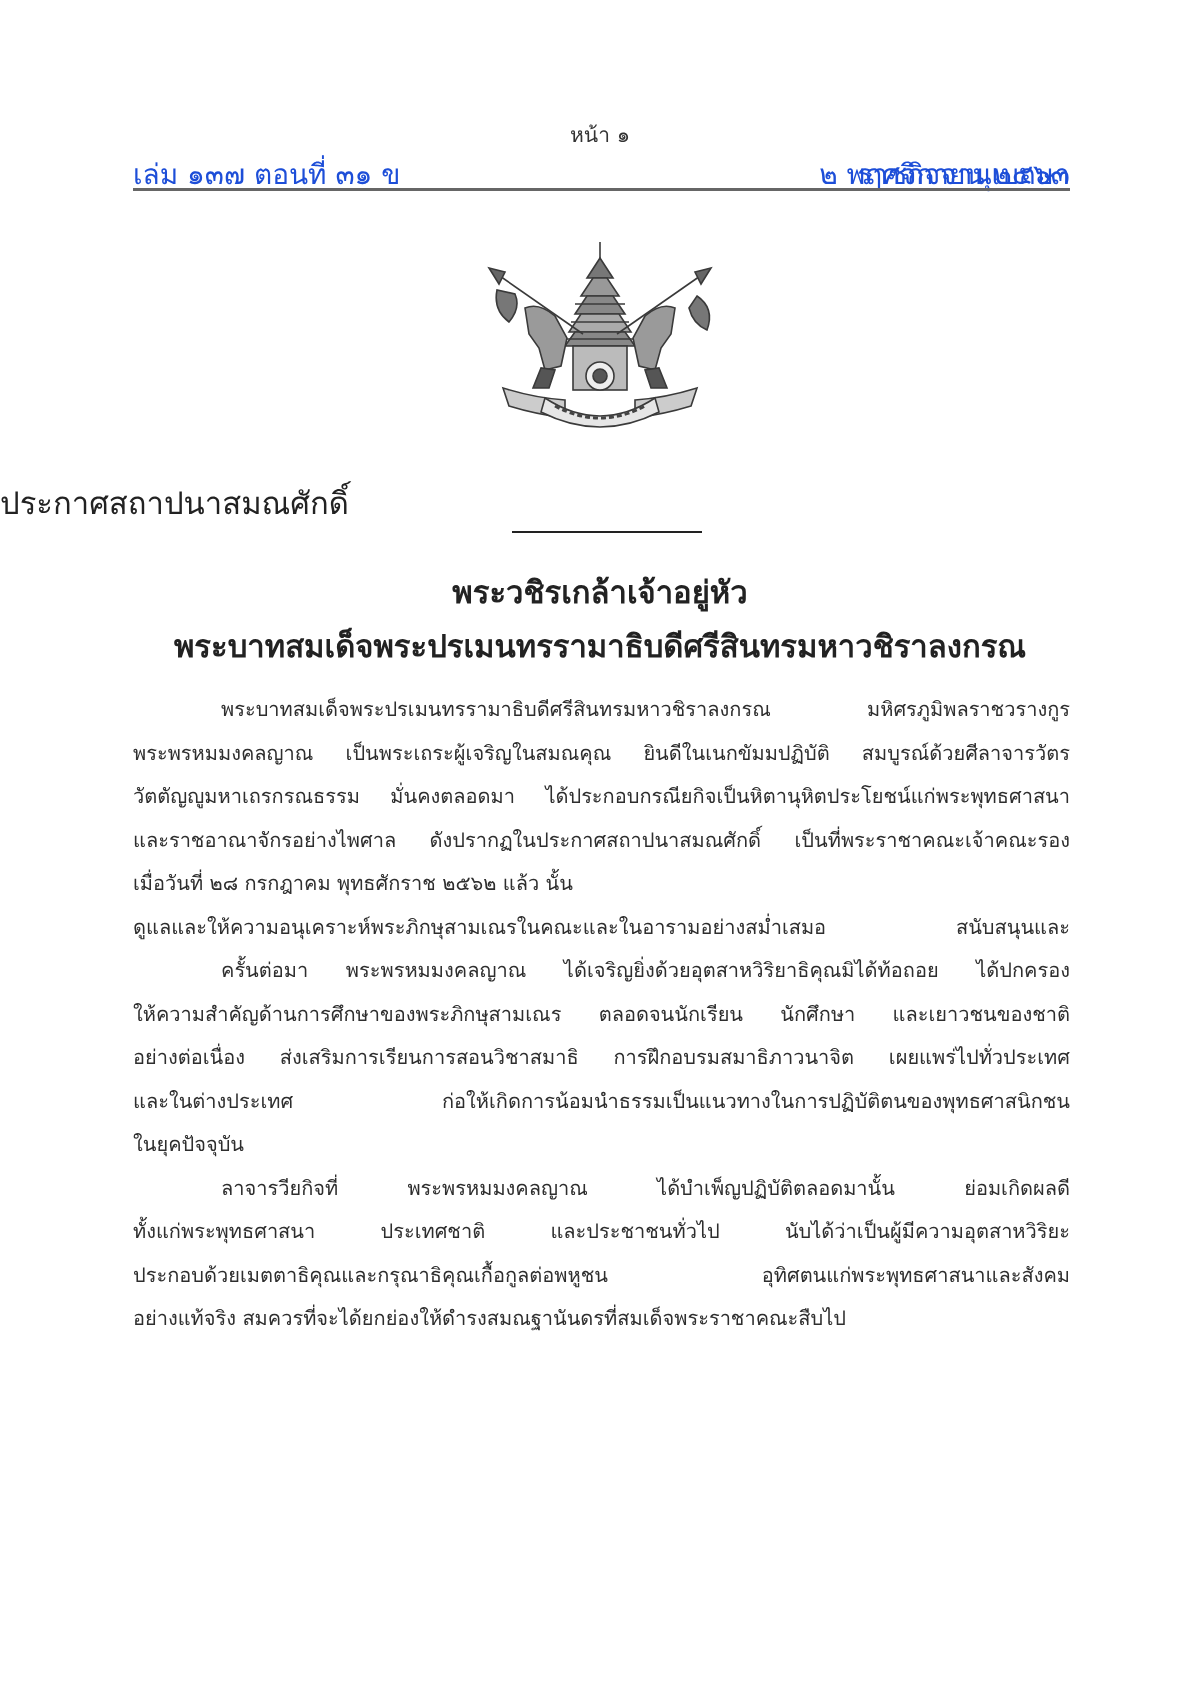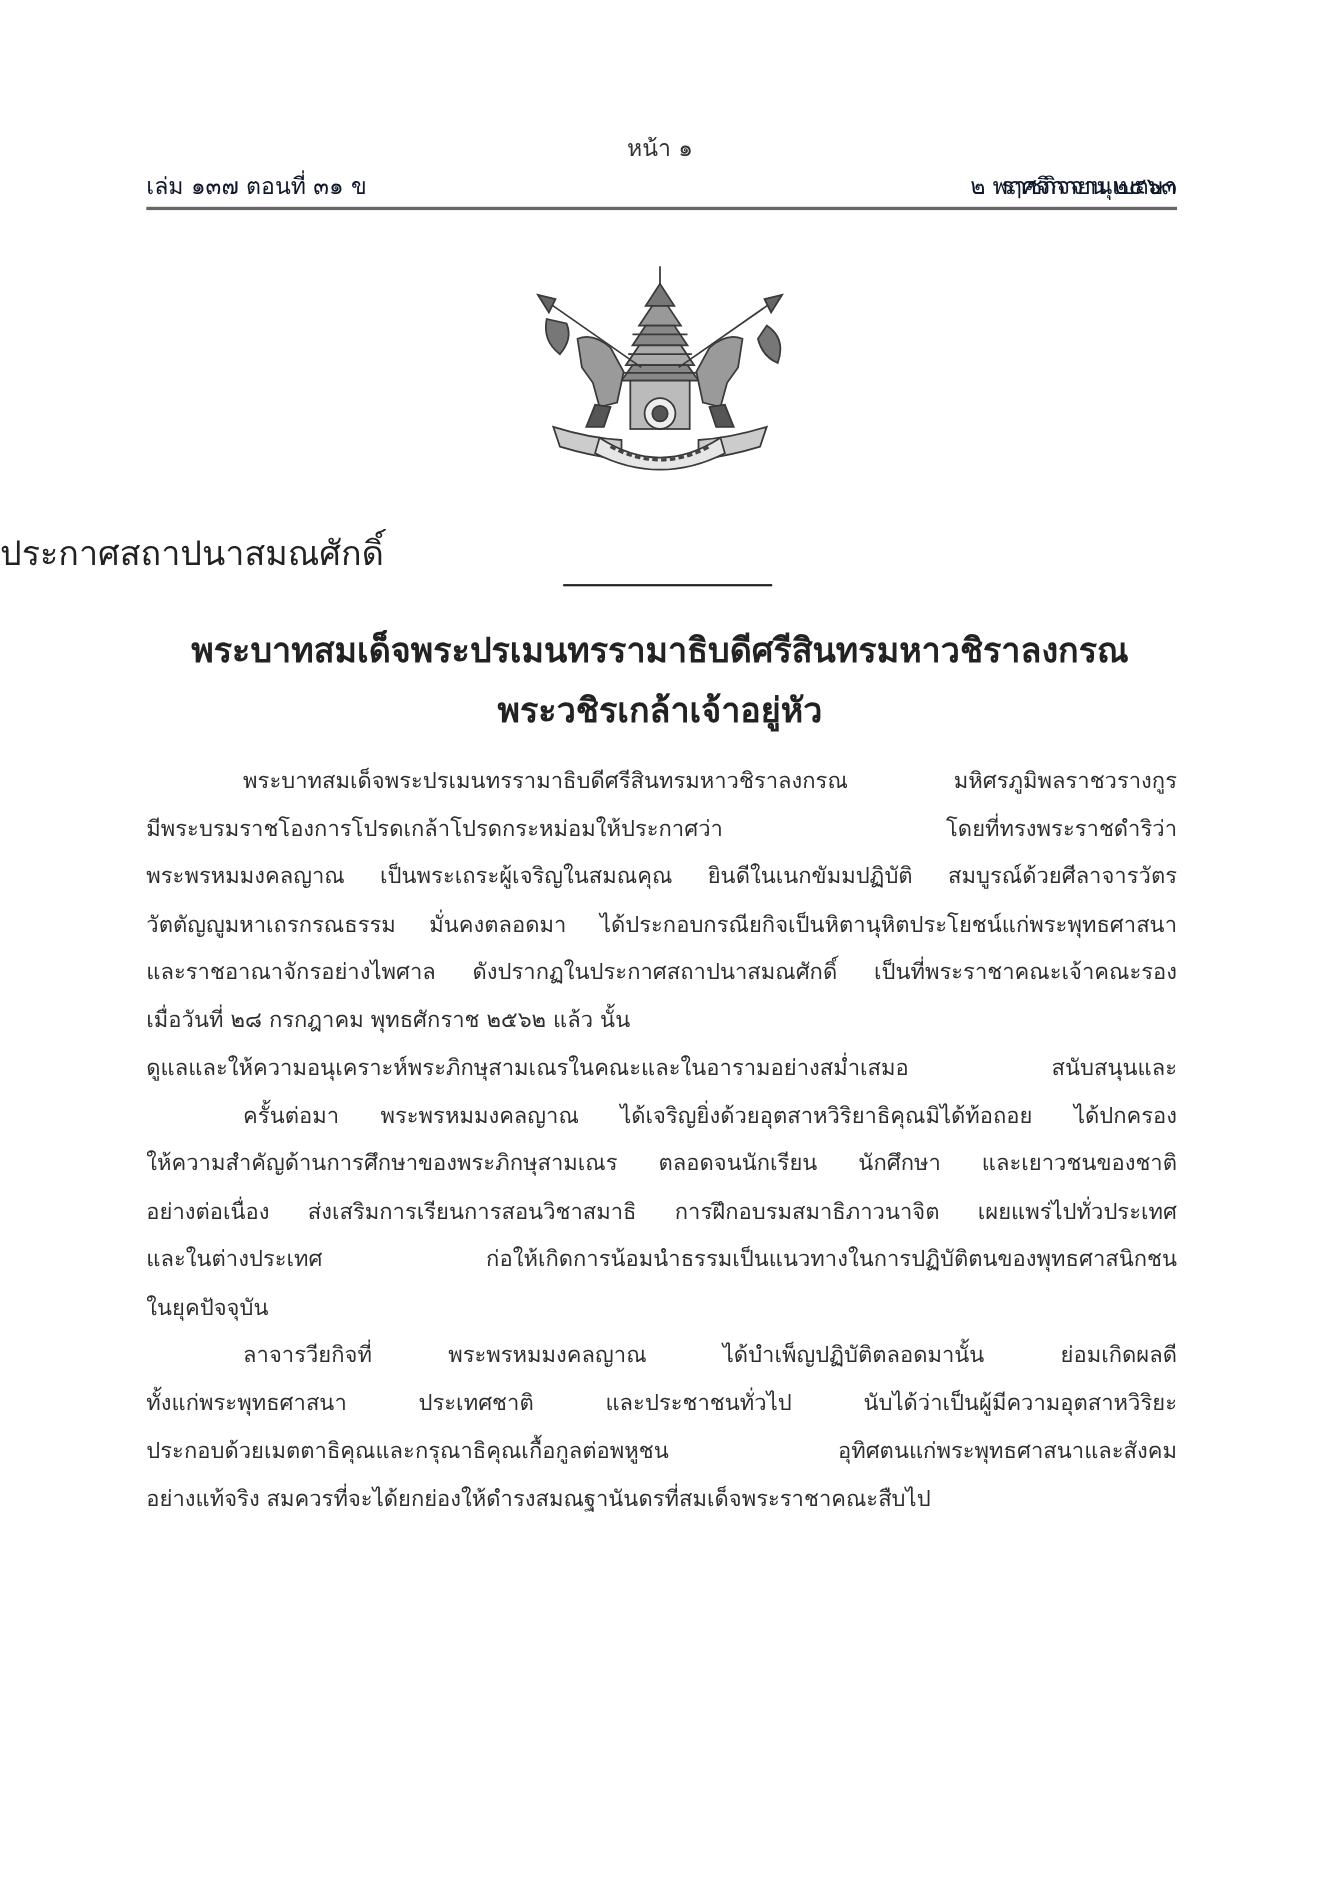--- a/index.html
+++ b/index.html
@@ -28,22 +28,22 @@
       text-align: center;
       font-size: 21px;
       color: #333;
     }
     .header-row {
       position: absolute;
       top: 152px;
       left: 133px;
       width: 937px;
       height: 34px;
-      font-size: 21px;
-      color: #0f172a;
+      font-size: 28px;
+      color: #1d4ed8;
     }
     .header-left { position: absolute; left: 0; top: 0; white-space: pre; }
     .header-center { position: absolute; left: 0; width: 100%; top: 0; text-align: right; }
     .header-right { position: absolute; right: 0; top: 0; white-space: pre; }
     .header-rule {
       position: absolute;
       top: 188px;
       left: 133px;
       width: 937px;
       height: 3px;
@@ -152,28 +152,27 @@
         <path d="M70 160 Q125 196 180 160 L184 174 Q125 204 66 174 Z" fill="#e6e6e6"></path>
         <path d="M80 168 Q125 192 170 168" stroke="#444" stroke-width="3" stroke-dasharray="5 3"></path>
       </g>
     </svg>
   </div>
 
   <div class="doc-type">ประกาศสถาปนาสมณศักดิ์</div>
   <div class="title-rule"></div>
 
   <div class="king-title">
+    <div>พระวชิรเกล้าเจ้าอยู่หัว</div>
     <div>พระบาทสมเด็จพระปรเมนทรรามาธิบดีศรีสินทรมหาวชิราลงกรณ</div>
-    <div>พระวชิรเกล้าเจ้าอยู่หัว</div>
   </div>
 
   <div class="body">
     <div class="para">
       <span class="line indent">พระบาทสมเด็จพระปรเมนทรรามาธิบดีศรีสินทรมหาวชิราลงกรณ  มหิศรภูมิพลราชวรางกูร</span>
-      <span class="line">มีพระบรมราชโองการโปรดเกล้าโปรดกระหม่อมให้ประกาศว่า  โดยที่ทรงพระราชดำริว่า</span>
       <span class="line">พระพรหมมงคลญาณ  เป็นพระเถระผู้เจริญในสมณคุณ  ยินดีในเนกขัมมปฏิบัติ  สมบูรณ์ด้วยศีลาจารวัตร</span>
       <span class="line">วัตตัญญูมหาเถรกรณธรรม  มั่นคงตลอดมา  ได้ประกอบกรณียกิจเป็นหิตานุหิตประโยชน์แก่พระพุทธศาสนา</span>
       <span class="line">และราชอาณาจักรอย่างไพศาล  ดังปรากฏในประกาศสถาปนาสมณศักดิ์  เป็นที่พระราชาคณะเจ้าคณะรอง</span>
       <span class="line last">เมื่อวันที่  ๒๘  กรกฎาคม  พุทธศักราช  ๒๕๖๒  แล้ว  นั้น</span>
     </div>
     <div class="para">
       <span class="line">ดูแลและให้ความอนุเคราะห์พระภิกษุสามเณรในคณะและในอารามอย่างสม่ำเสมอ  สนับสนุนและ</span>
       <span class="line indent">ครั้นต่อมา  พระพรหมมงคลญาณ  ได้เจริญยิ่งด้วยอุตสาหวิริยาธิคุณมิได้ท้อถอย  ได้ปกครอง</span>
       <span class="line">ให้ความสำคัญด้านการศึกษาของพระภิกษุสามเณร  ตลอดจนนักเรียน  นักศึกษา  และเยาวชนของชาติ</span>
       <span class="line">อย่างต่อเนื่อง  ส่งเสริมการเรียนการสอนวิชาสมาธิ  การฝึกอบรมสมาธิภาวนาจิต  เผยแพร่ไปทั่วประเทศ</span>

